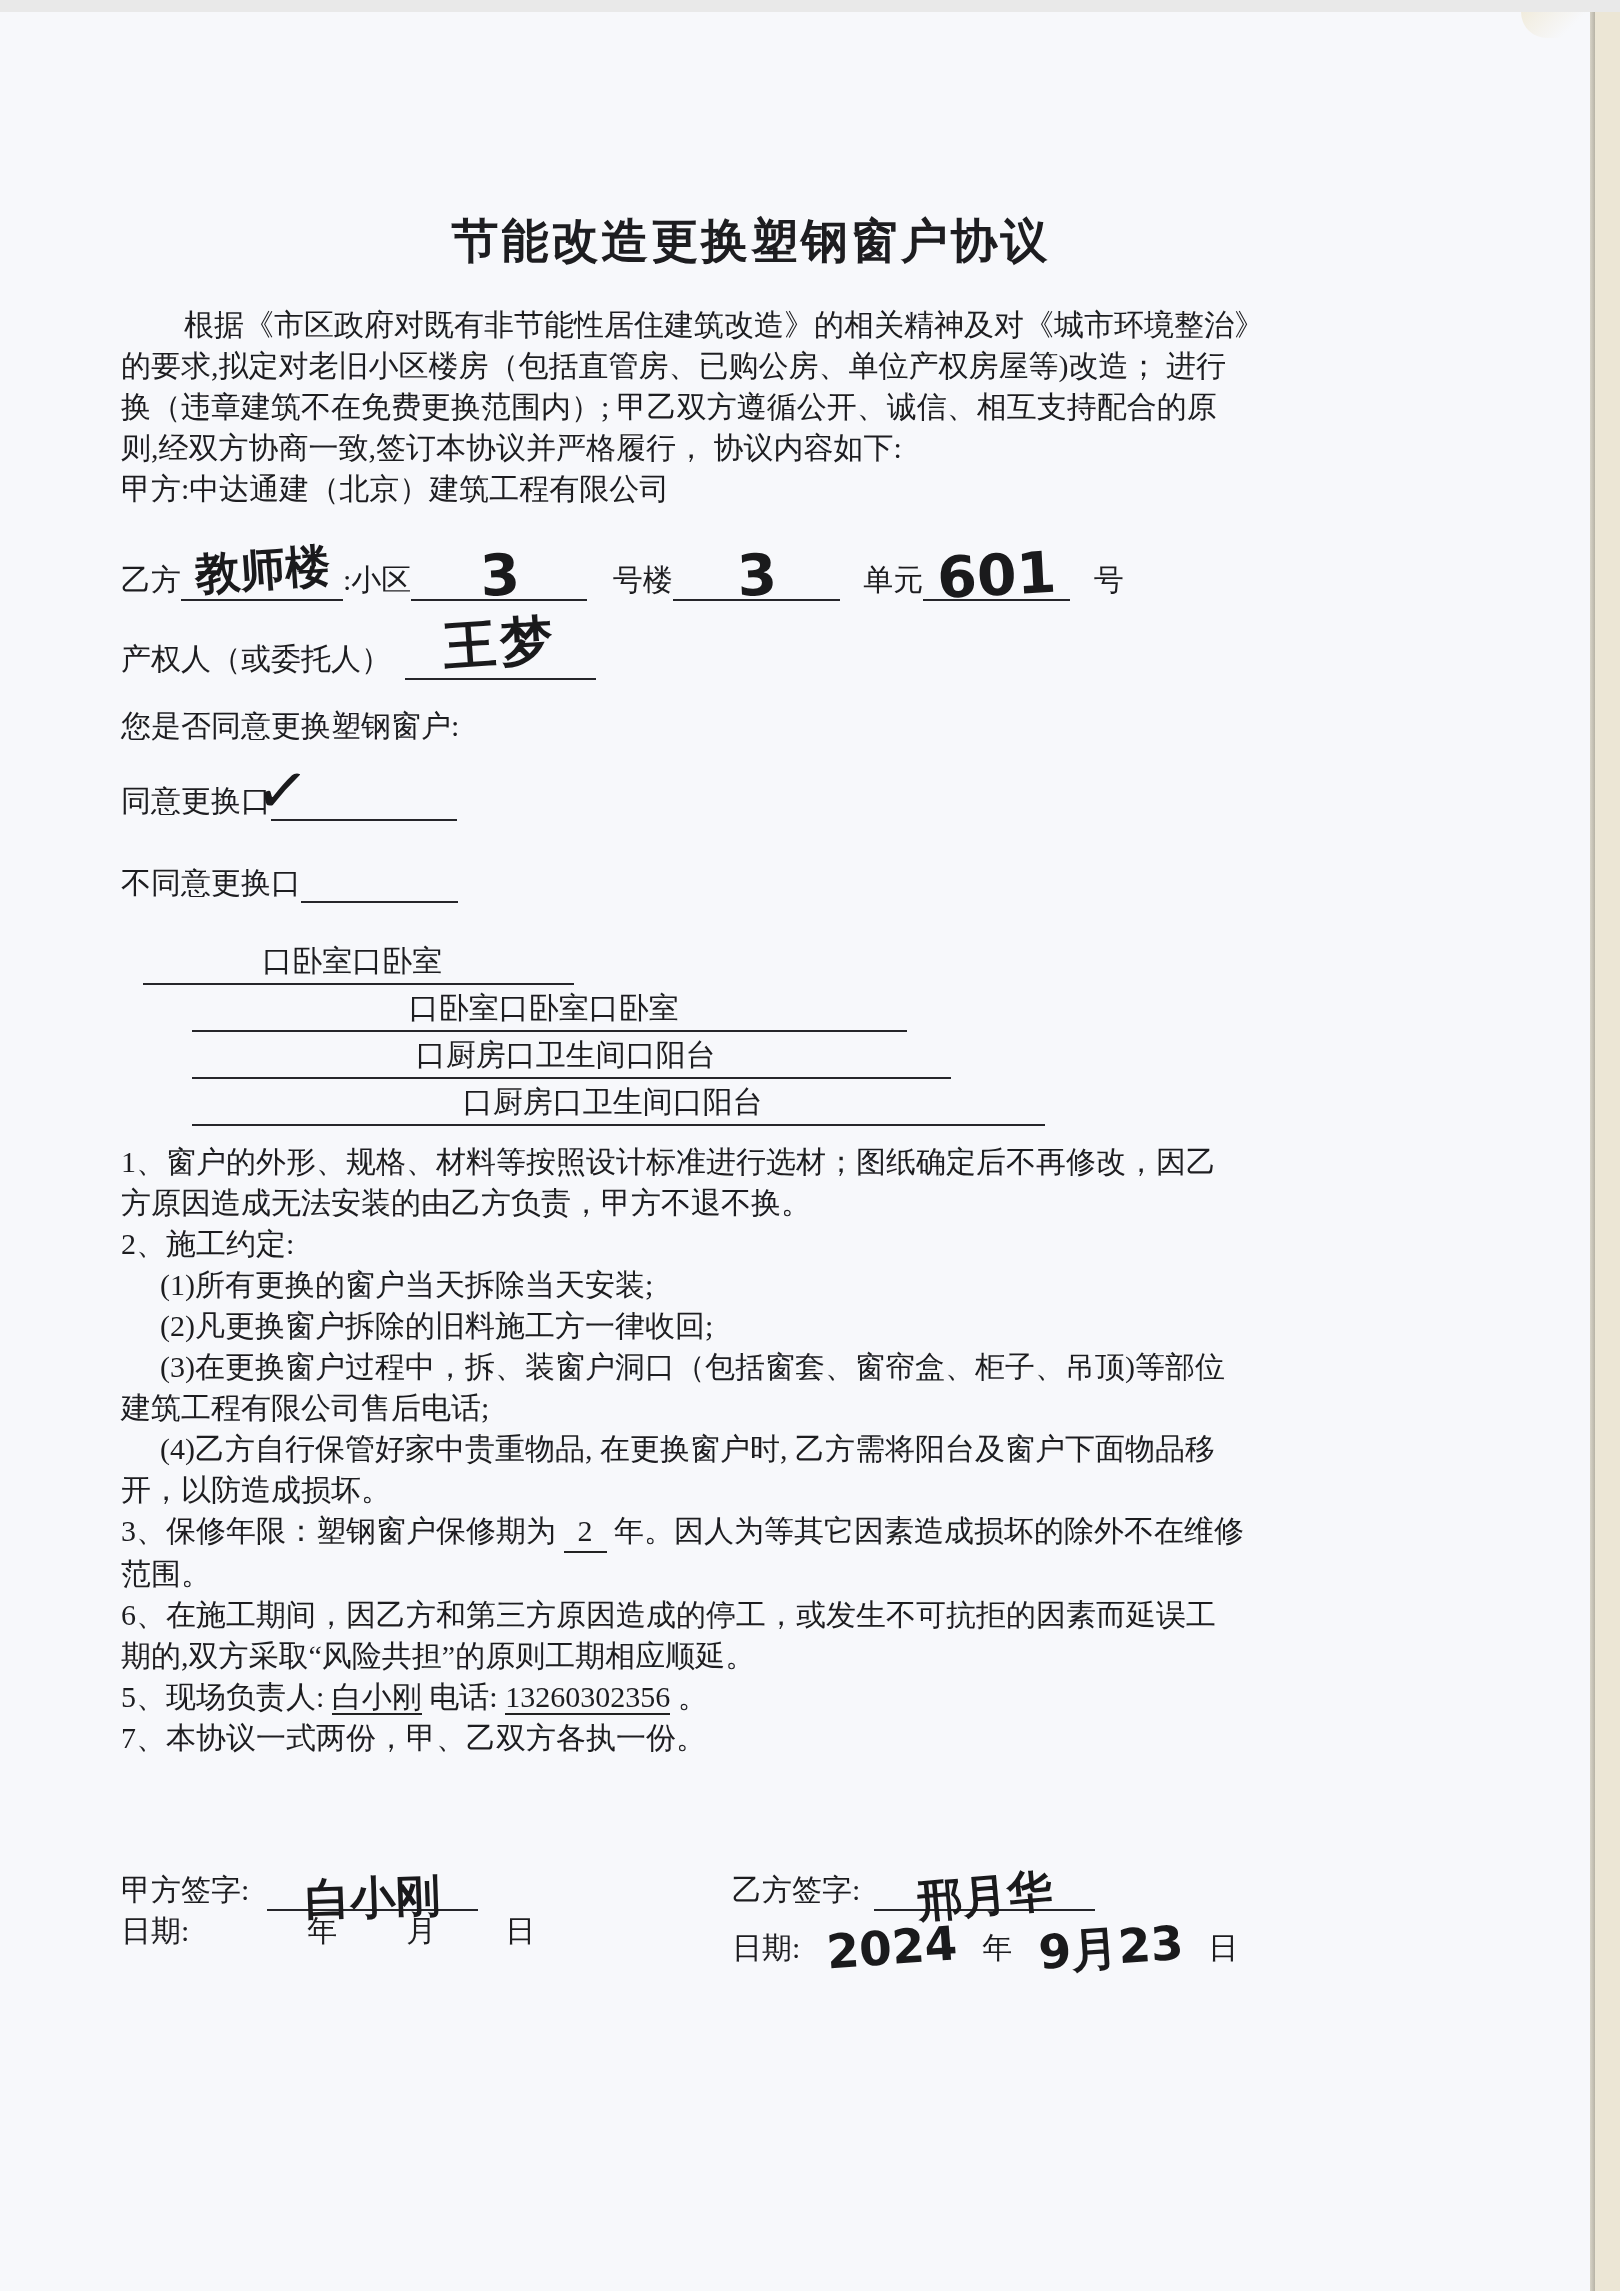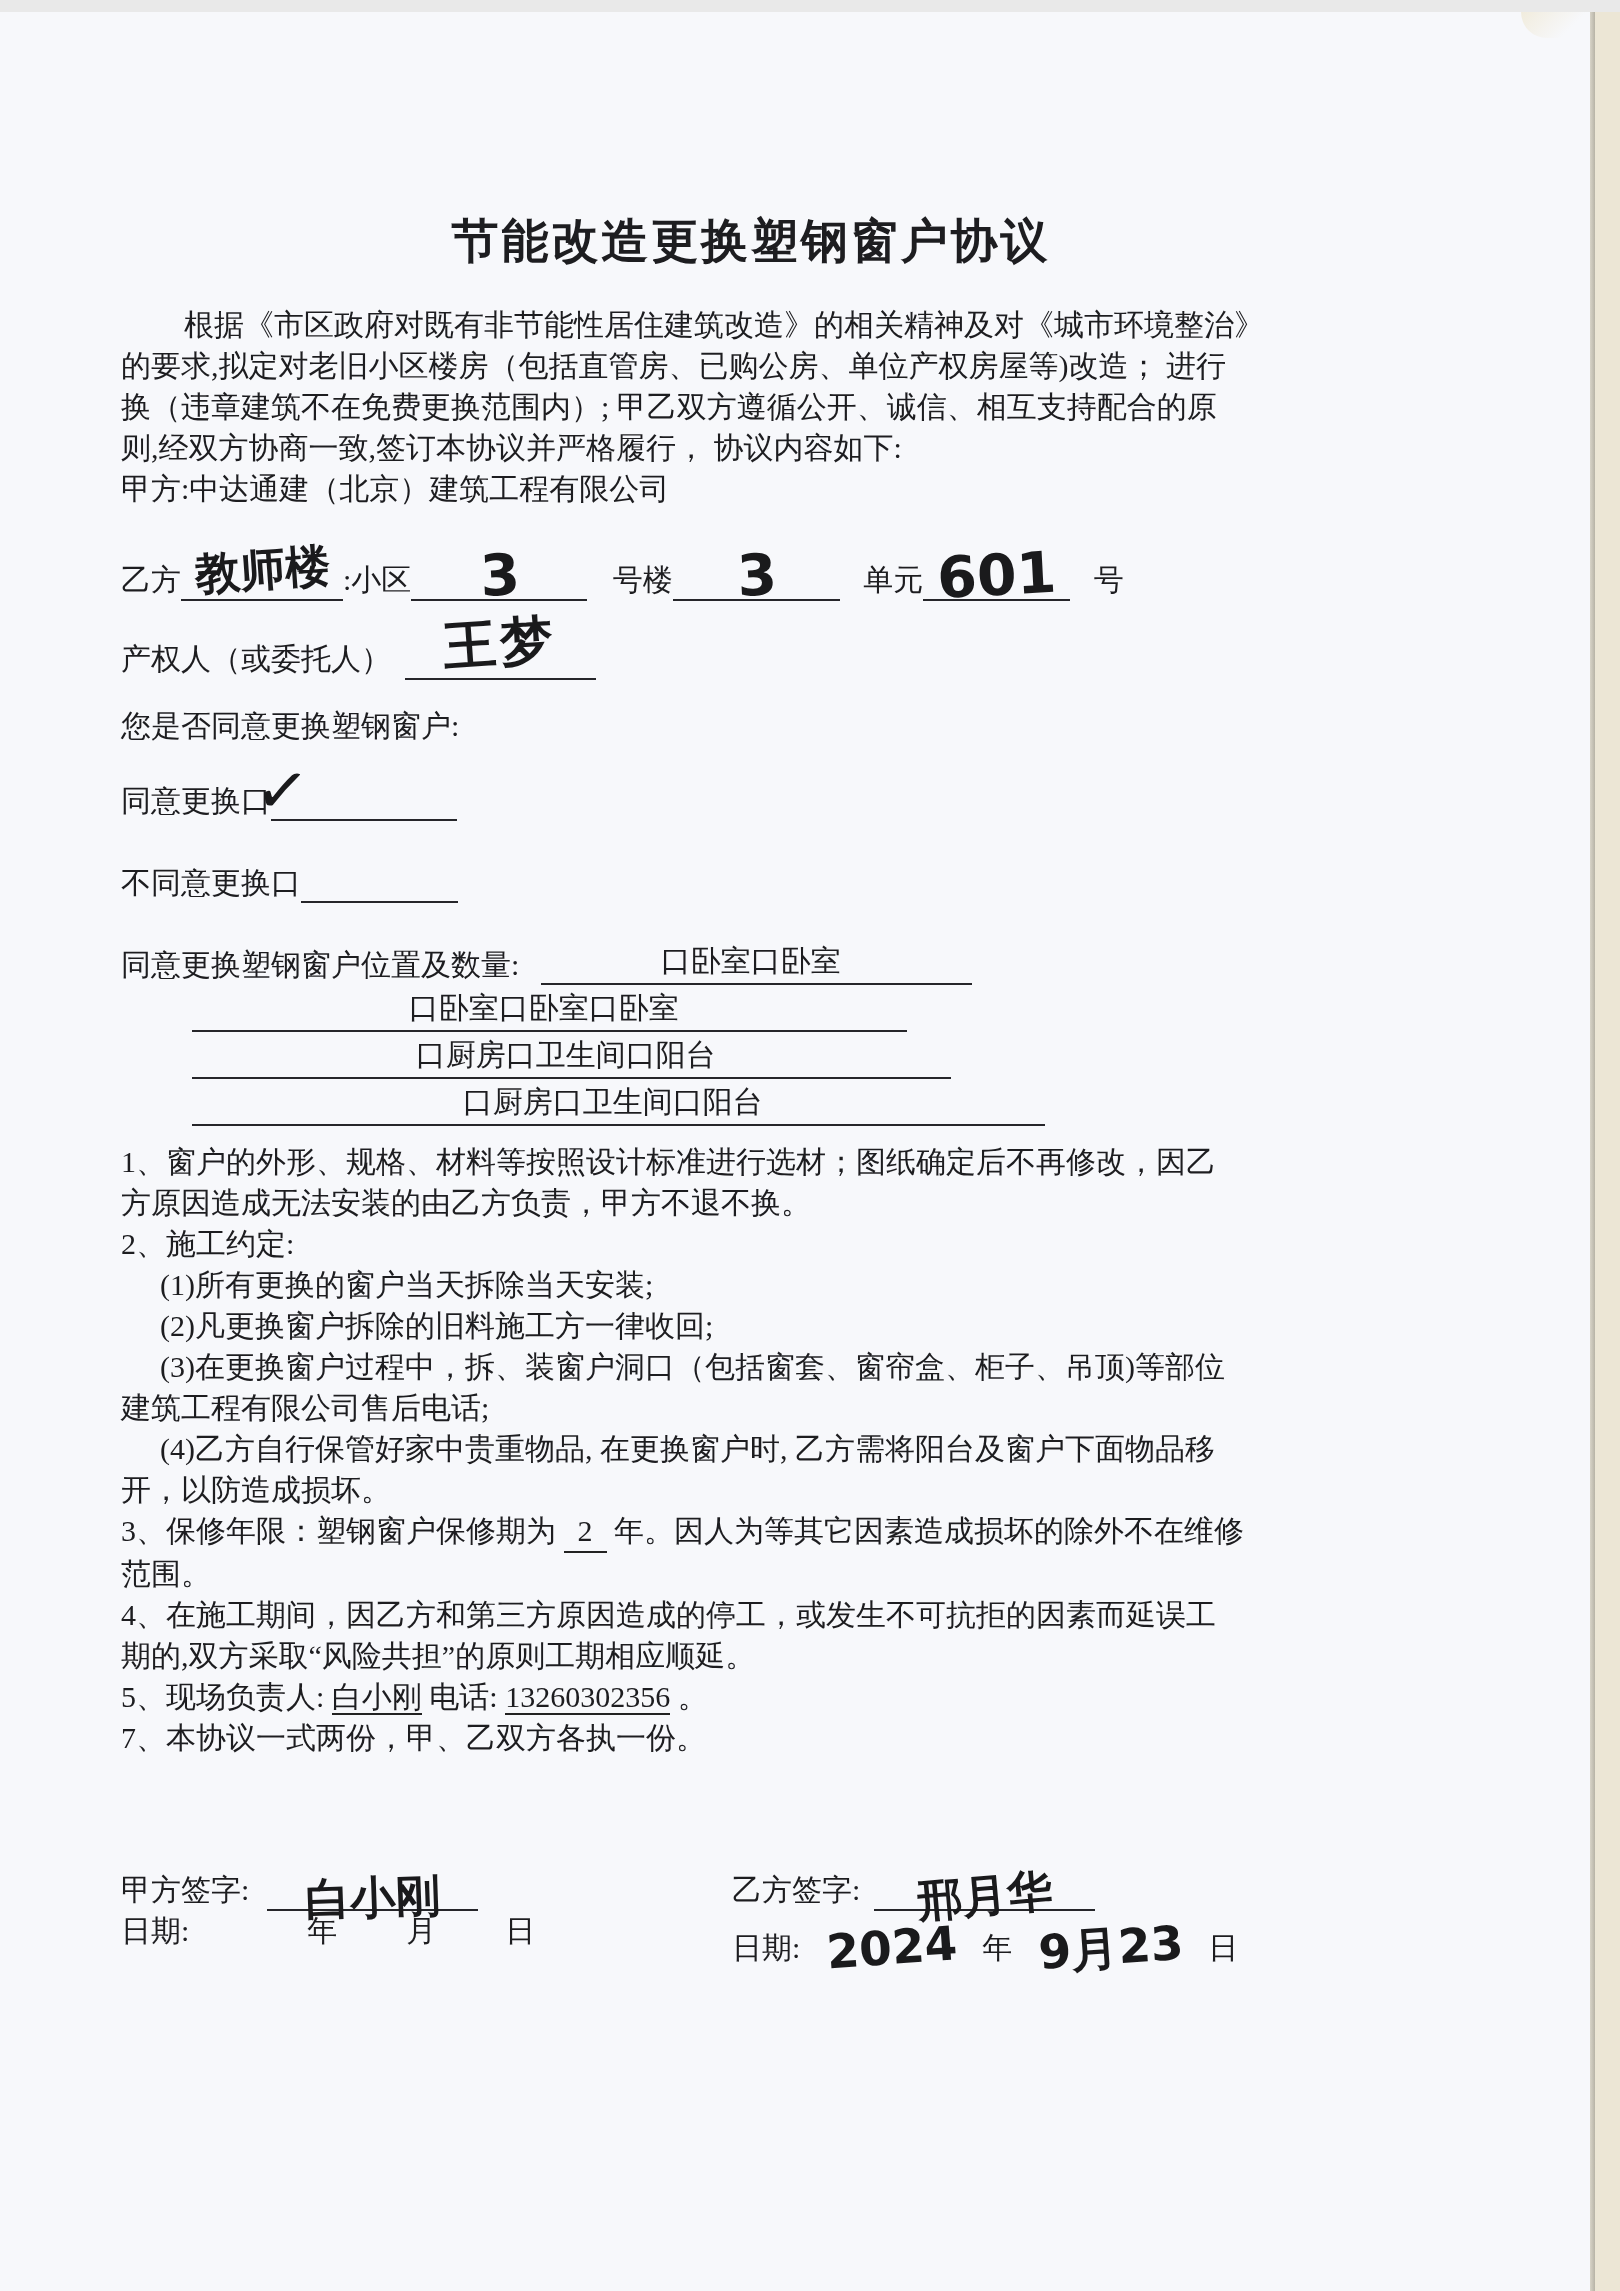--- a/index.html
+++ b/index.html
@@ -132,21 +132,20 @@
           <span class="checkmark">✓</span>
         </span>
     </div>
 
     <div class="fillrow disagree-row line">
       <span>不同意更换口</span>
       <span class="blank disagree-blank"></span>
     </div>
 
     <div class="fillrow loc-header line">
-      <span>同意更换塑钢窗户位置及数量:</span>
       <span class="loc-blank">
         <span>口卧室</span>
         <span>口卧室</span>
       </span>
     </div>
 
     <div class="fillrow loc-row line">
       <span class="loc-blank row-w1" style="margin-left:0;">
         <span>口卧室</span>
         <span>口卧室</span>
@@ -179,21 +178,21 @@
       <div class="line" style="padding-left:39px;">(3)在更换窗户过程中，拆、装窗户洞口（包括窗套、窗帘盒、柜子、吊顶)等部位</div>
       <div class="line">建筑工程有限公司售后电话;</div>
       <div class="line" style="padding-left:39px;">(4)乙方自行保管好家中贵重物品, 在更换窗户时, 乙方需将阳台及窗户下面物品移</div>
       <div class="line">开，以防造成损坏。</div>
       <div class="line">
         <span>3、保修年限：塑钢窗户保修期为</span>
         <span class="u u-years">2</span>
         <span>年。因人为等其它因素造成损坏的除外不在维修</span>
       </div>
       <div class="line">范围。</div>
-      <div class="line">4、在施工期间，因乙方和第三方原因造成的停工，或发生不可抗拒的因素而延误工</div>
+      <div class="line">6、在施工期间，因乙方和第三方原因造成的停工，或发生不可抗拒的因素而延误工</div>
       <div class="line">期的,双方采取“风险共担”的原则工期相应顺延。</div>
       <div class="line">
         <span>5、现场负责人:</span>
         <span class="u">白小刚</span>
         <span>电话:</span>
         <span class="u">13260302356</span>
         <span>。</span>
       </div>
       <div class="line">7、本协议一式两份，甲、乙双方各执一份。</div>
     </div>

